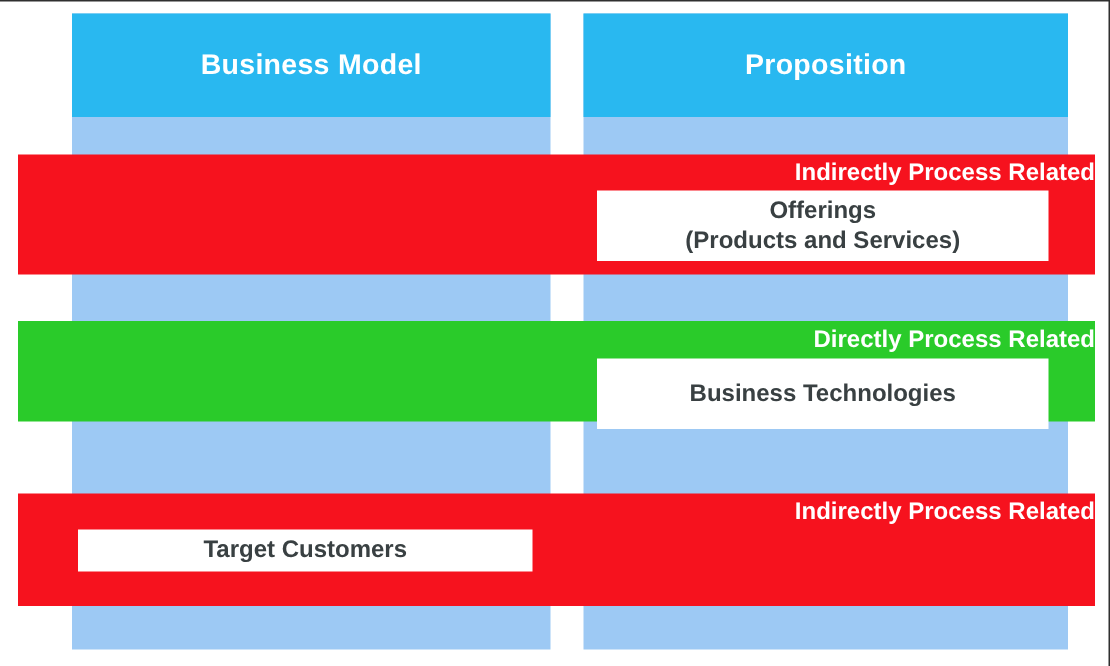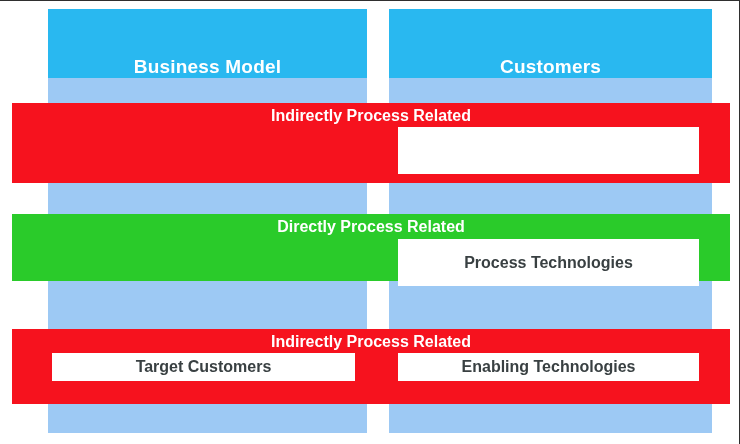--- a/index.html
+++ b/index.html
@@ -6,33 +6,33 @@
   .canvas{
     position:relative;width:740px;height:444px;background:#ffffff;
     font-family:"Liberation Sans",sans-serif;overflow:hidden;box-sizing:border-box;
     border-top:1px solid #2f2f2f;border-right:1px solid #2f2f2f;
   }
   .col{position:absolute;top:8px;height:424px;background:#9DC9F4;}
   .col1{left:48px;width:319px;}
   .col2{left:389px;width:323px;}
   .hdr{
     position:absolute;top:8px;height:69px;background:#29B8F0;
-    display:flex;align-items:flex-end;justify-content:center;
+    display:flex;align-items:center;justify-content:center;
     color:#ffffff;font-weight:bold;font-size:19px;letter-spacing:.2px;
   }
   .hdr1{left:48px;width:319px;}
   .hdr2{left:389px;width:323px;}
   .band{position:absolute;left:12px;width:718px;}
   .band.red{background:#F6121E;}
   .band.green{background:#2ACB2A;}
   .band1{top:102px;height:80px;}
   .band2{top:213px;height:67px;}
   .band3{top:328px;height:75px;}
   .band-label{
-    position:absolute;left:0;right:0;top:2px;text-align:center;
+    position:absolute;left:0;right:0;top:2px;text-align:right;
     color:#ffffff;font-weight:bold;font-size:16px;line-height:21px;
   }
   .cell{
     position:absolute;background:#ffffff;
     display:flex;flex-direction:column;align-items:center;justify-content:center;
     color:#394042;font-weight:bold;font-size:16px;line-height:20px;text-align:center;
   }
   .cell-left{left:40px;width:303px;}
   .cell-right{left:386px;width:301px;}
   .band1 .cell{top:24px;height:47px;}
@@ -45,42 +45,40 @@
 
 <div class="canvas">
 
   <div class="col col1"></div>
   <div class="col col2"></div>
 
   <div class="hdr hdr1">
     <span>Business Model</span>
   </div>
   <div class="hdr hdr2">
-    <span>Customers</span>
+    <span>Proposition</span>
   </div>
 
   <div class="band band1 red">
     <div class="band-label">Indirectly Process Related</div>
     <div class="cell cell-right">
+      <span class="line">Offerings</span>
+      <span class="line">(Products and Services)</span>
     </div>
   </div>
 
   <div class="band band2 green">
     <div class="band-label">Directly Process Related</div>
     <div class="cell cell-right">
-      <span class="line">Process Technologies</span>
+      <span class="line">Business Technologies</span>
       <span class="line"></span>
     </div>
   </div>
 
   <div class="band band3 red">
     <div class="band-label">Indirectly Process Related</div>
     <div class="cell cell-left">
       <span class="line">Target Customers</span>
       <span class="line"></span>
     </div>
-    <div class="cell cell-right">
-      <span class="line">Enabling Technologies</span>
-      <span class="line"></span>
-    </div>
   </div>
 
 </div>
 
 </body></html>

